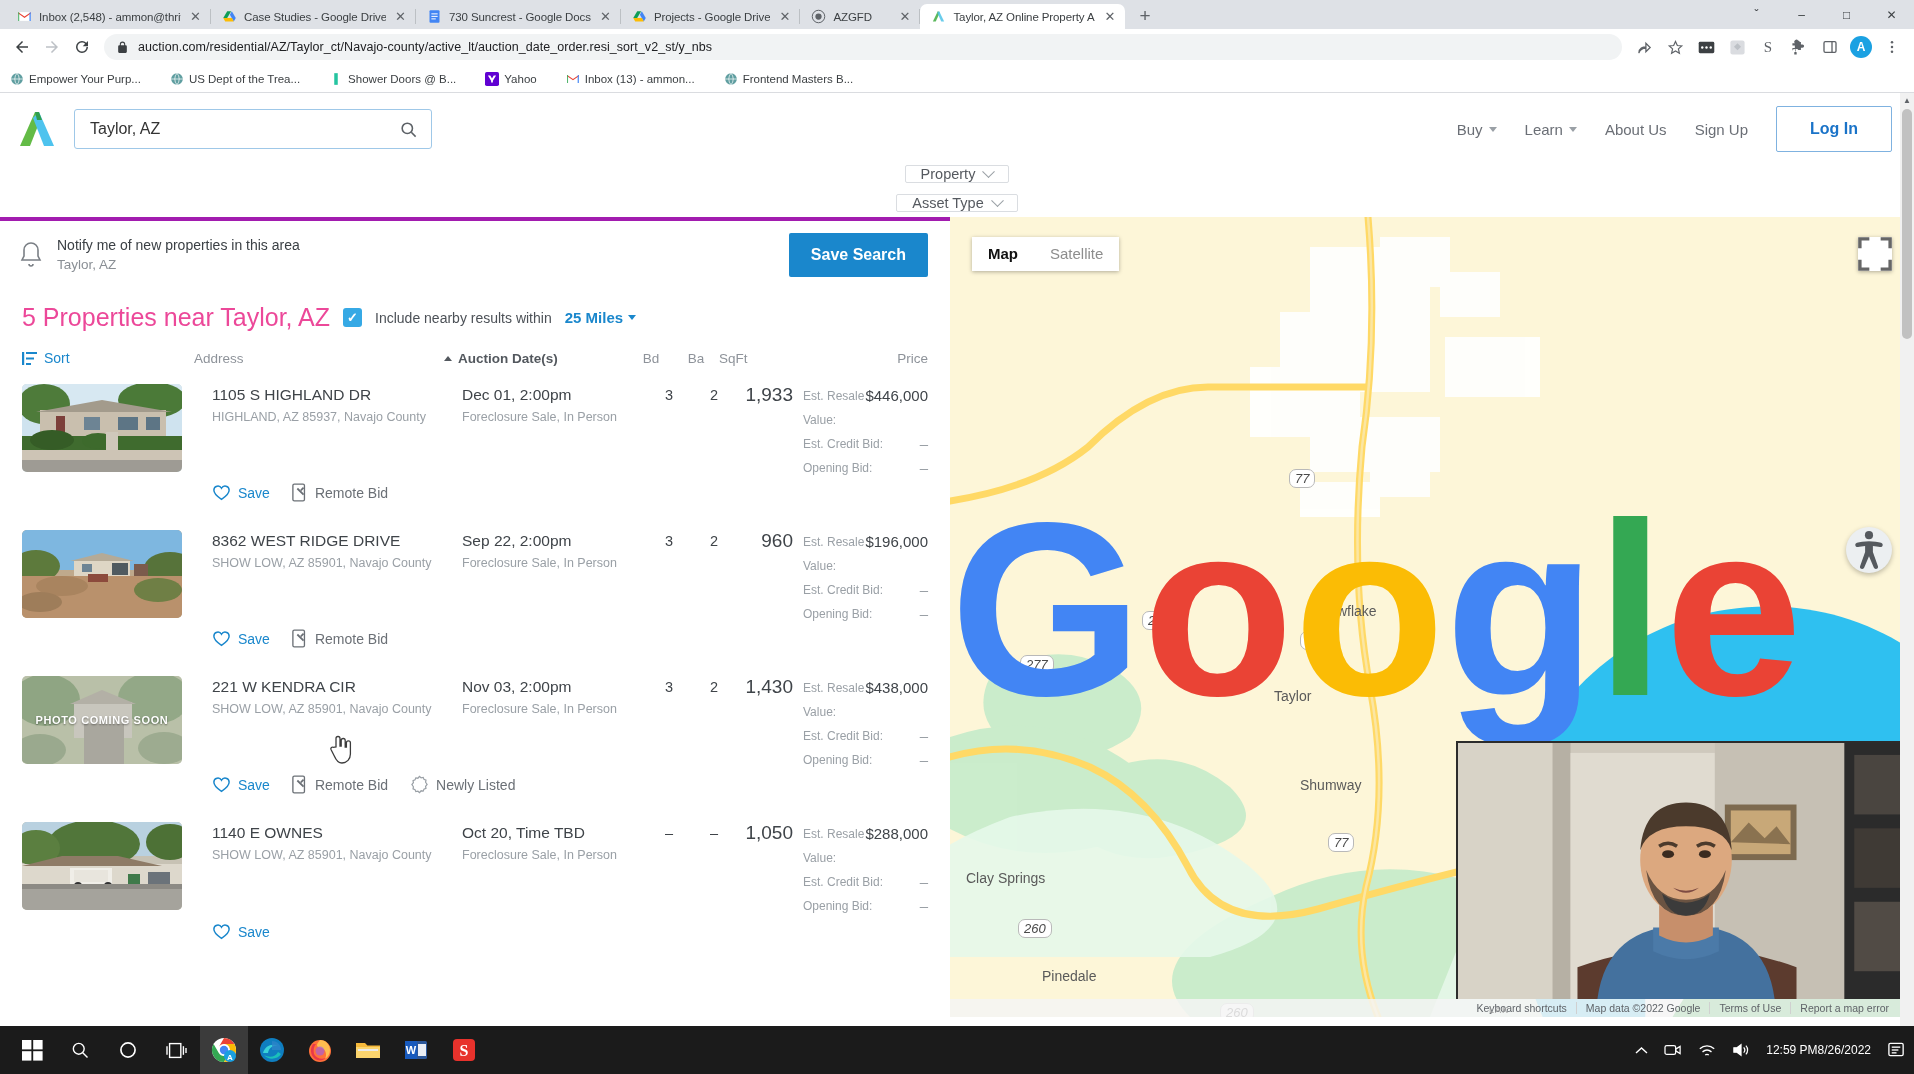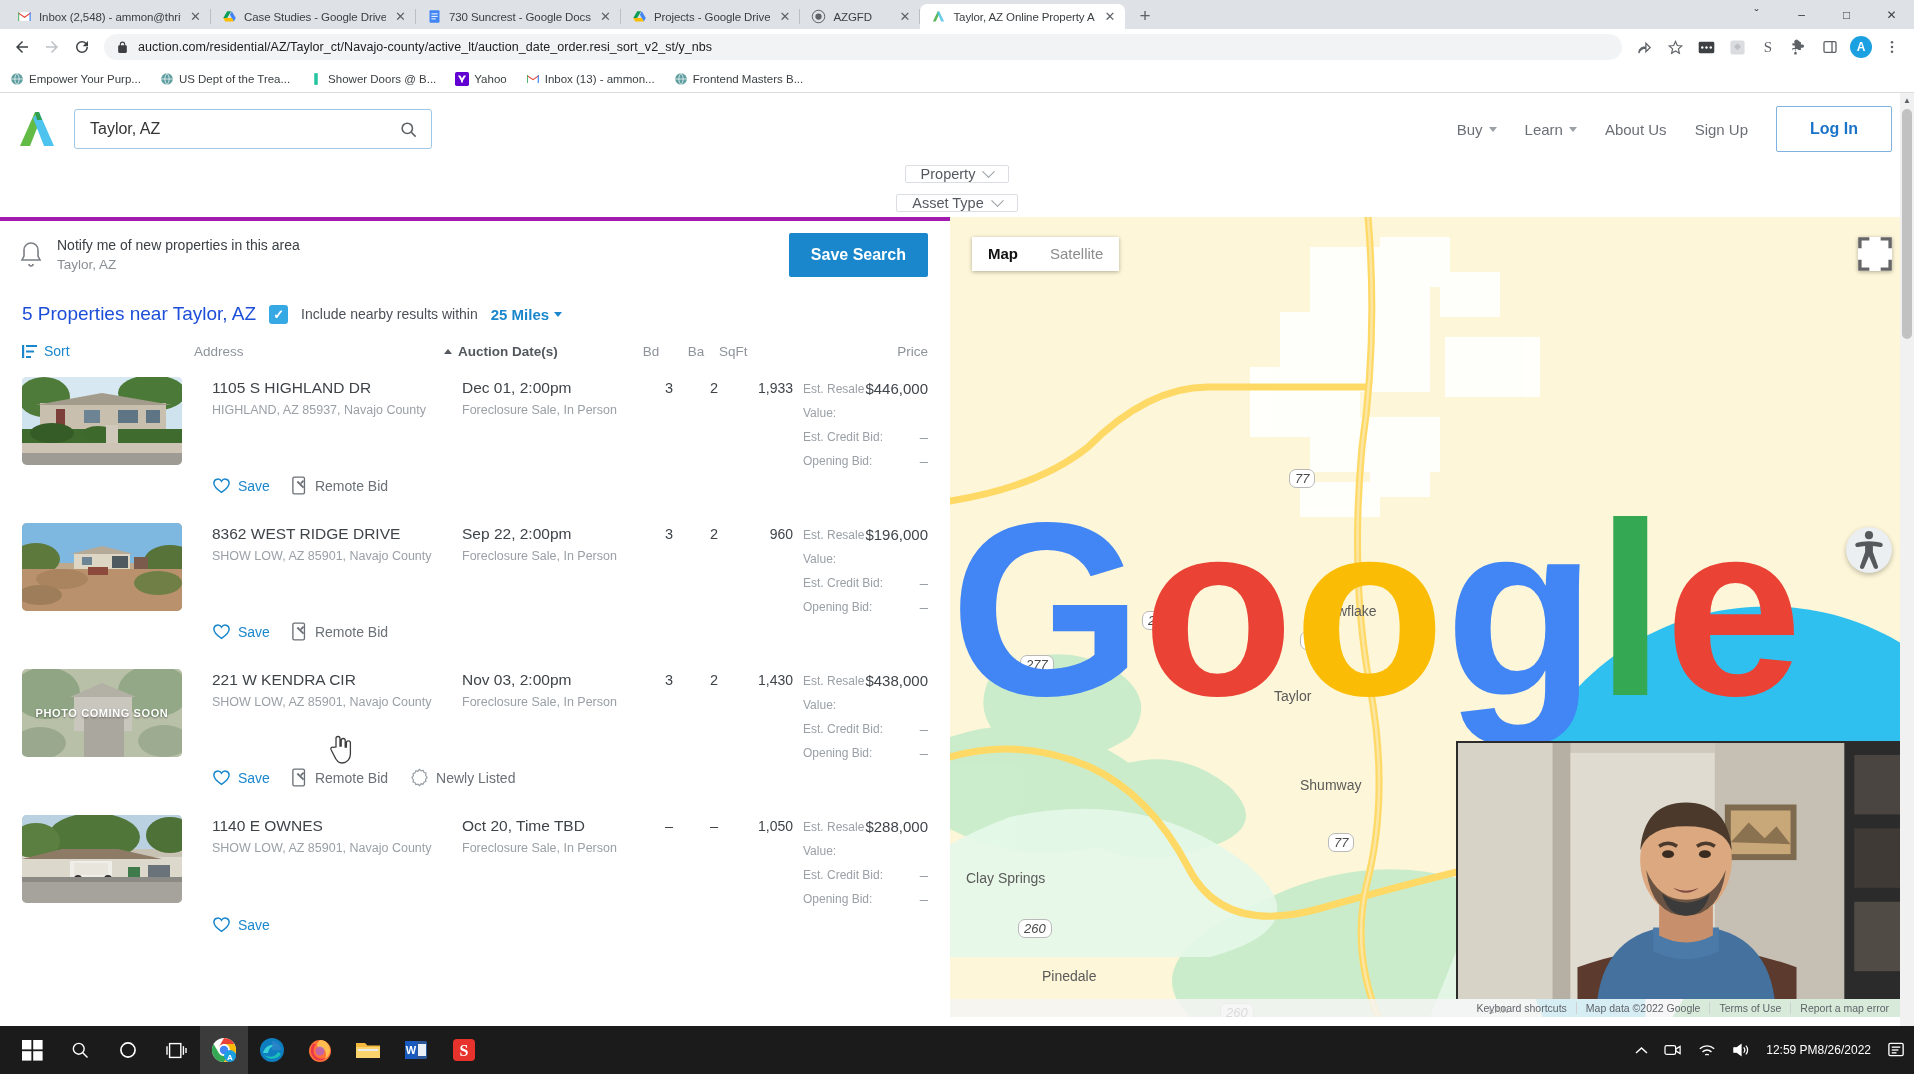--- a/index.html
+++ b/index.html
@@ -77,21 +77,21 @@
     padding: 0 12px; gap: 9px; margin: 0 6px;
     font-size: 12.5px; color: #202124;
     letter-spacing: 0.05px;
   }
   .omnibox .url { white-space: nowrap; overflow: hidden; }
   .tb-right { display: flex; align-items: center; gap: 3px; }
 
   .bookmarks {
     height: 28px; background: #fff;
     display: flex; align-items: center;
-    padding: 0 10px; gap: 19px;
+    padding: 0 10px; gap: 29px;
     font-size: 11.5px; color: #3c4043;
     border-bottom: 1px solid #dadce0;
   }
   .bm { display: flex; align-items: center; gap: 5px; white-space: nowrap; }
   .bm-fav { width: 14px; height: 14px; flex: none; display: block; }
 
   
   .page { position: relative; width: 1914px; height: 957px; background: #fff; overflow: hidden; }
 
   .site-header {
@@ -172,21 +172,21 @@
   .btn-save-search {
     margin-left: auto; background: #1a87cc; color: #fff;
     font-size: 16px; font-weight: bold;
     padding: 13px 22px; border-radius: 2px;
   }
 
   .results-head {
     display: flex; align-items: center;
     padding: 14px 22px 10px 22px; gap: 13px;
   }
-  .results-title { font-size: 19px; color: #1d4ed8; font-weight: normal; }
+  .results-title { font-size: 25px; color: #ec4899; font-weight: normal; }
   .nearby-check {
     width: 19px; height: 19px; border-radius: 3px;
     background: #36a9e5; display: flex;
     align-items: center; justify-content: center;
     color: #fff; font-size: 13px; font-weight: bold;
   }
   .nearby-label { font-size: 14px; color: #4c5157; }
   .miles-sel {
     font-size: 15px; color: #1a87cc; font-weight: bold;
     display: flex; align-items: center; gap: 5px;
@@ -233,21 +233,21 @@
     text-shadow: 0 1px 2px rgba(0,0,0,.45);
   }
   .col-addr { width: 250px; }
   .addr-1 { font-size: 15.5px; color: #3f4449; line-height: 22px; }
   .addr-2 { font-size: 12.5px; color: #9aa0a6; line-height: 22px; }
   .col-date { width: 185px; }
   .d-1 { font-size: 15.5px; color: #3f4449; line-height: 22px; }
   .d-2 { font-size: 12.5px; color: #9aa0a6; line-height: 22px; }
   .col-bd { width: 44px; text-align: center; font-size: 14.5px; color: #3f4449; line-height: 22px; }
   .col-ba { width: 46px; text-align: center; font-size: 14.5px; color: #3f4449; line-height: 22px; }
-  .col-sqft { width: 56px; text-align: right; font-size: 14px; color: #3f4449; line-height: 22px; }
+  .col-sqft { width: 56px; text-align: right; font-size: 19px; color: #3f4449; line-height: 22px; }
   .col-bids { flex: 1; padding-left: 10px; }
   .bidline { display: flex; justify-content: space-between; line-height: 24px; }
   .bid-k { font-size: 12px; color: #9aa0a6; }
   .bid-v { font-size: 15px; color: #3f4449; }
   .bid-v.dash { color: #9aa0a6; }
   .actions {
     position: absolute; left: 190px; bottom: 20px;
     display: flex; align-items: center; gap: 22px;
   }
   .act { display: flex; align-items: center; gap: 7px; font-size: 14px; color: #1a87cc; }

